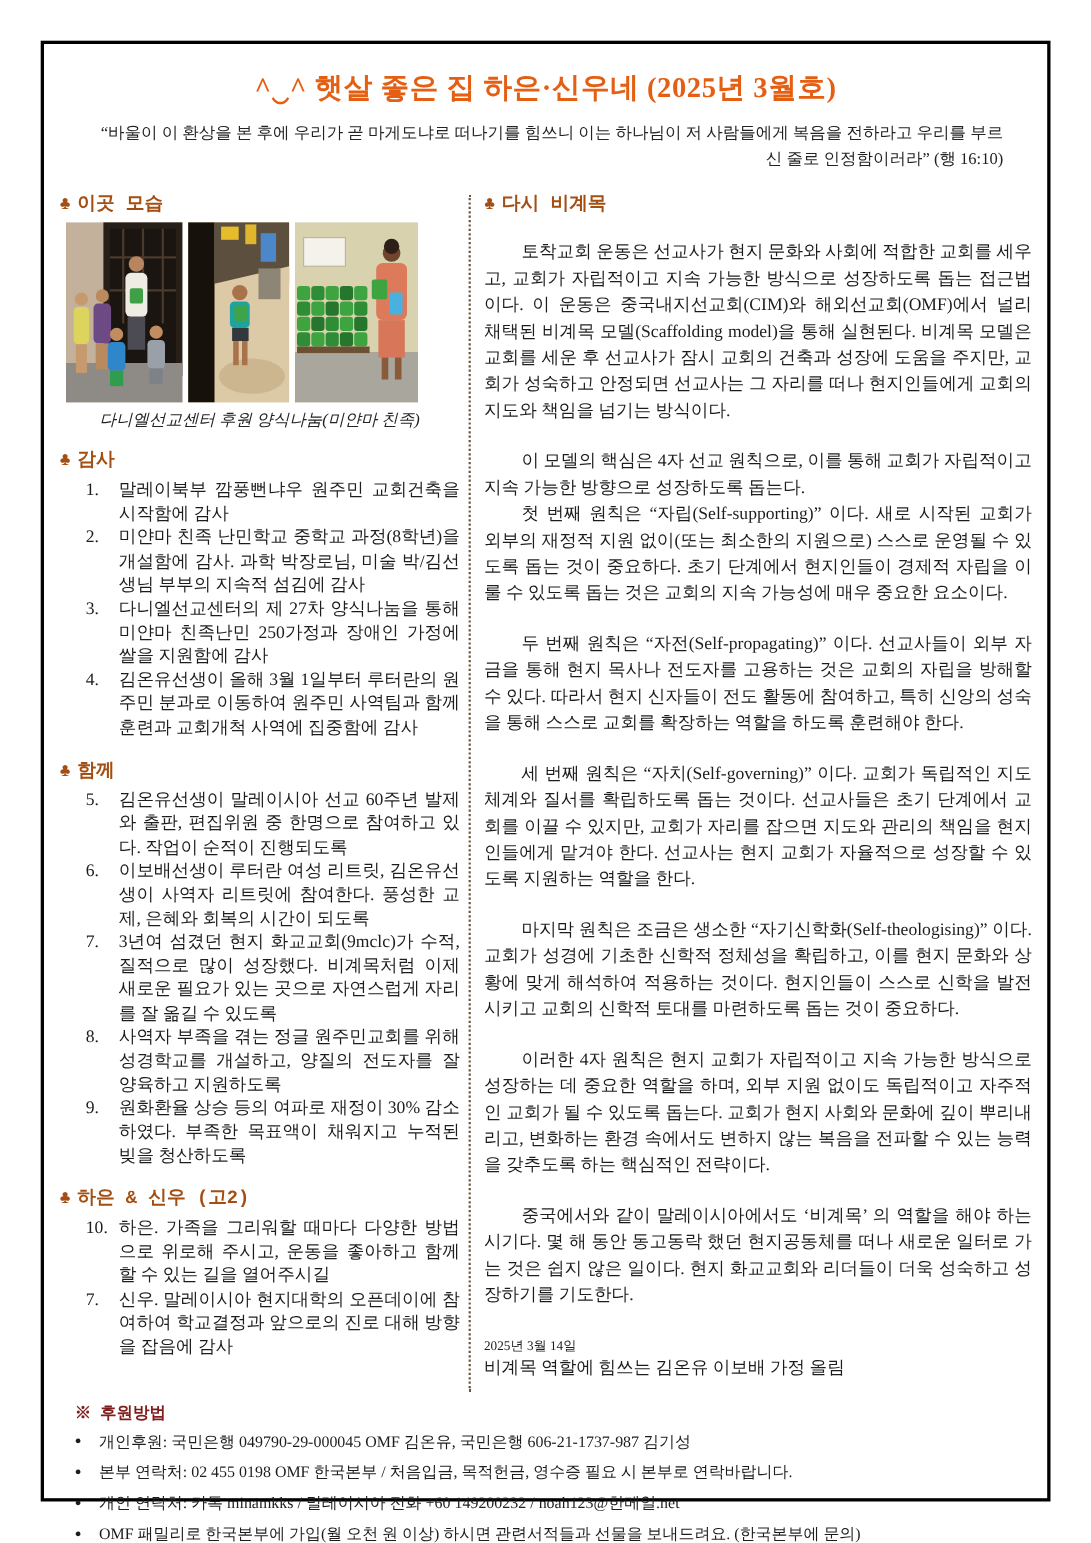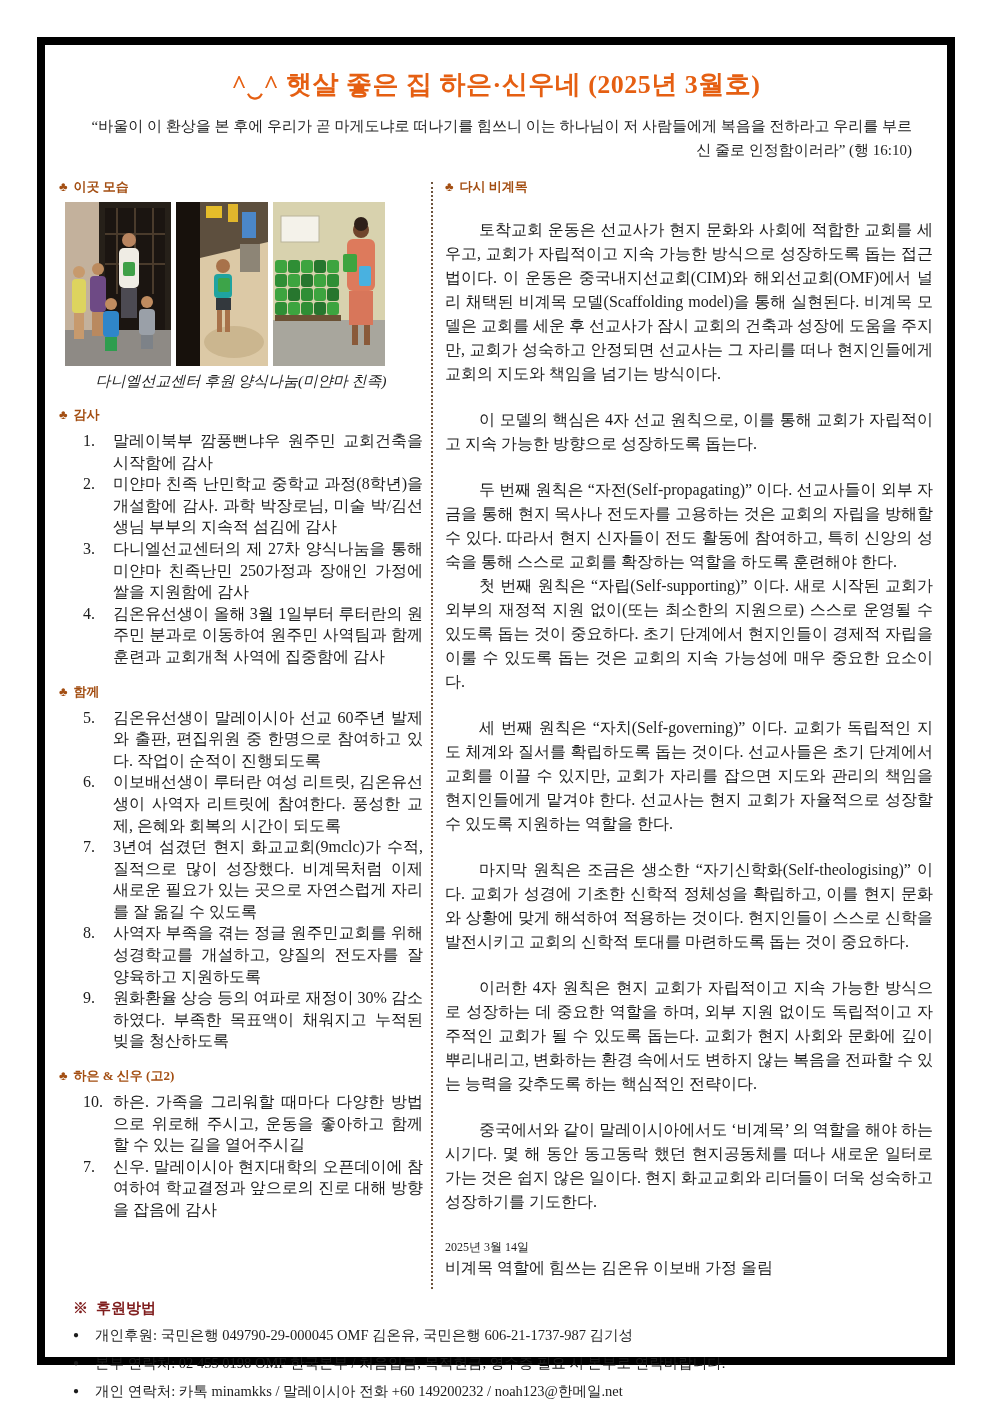--- a/index.html
+++ b/index.html
@@ -3,37 +3,37 @@
 <meta charset="utf-8">
 <style>
   html,body{margin:0;padding:0;background:#ffffff;}
   body{
     width:992px;height:1403px;position:relative;
     font-family:"Liberation Serif","DejaVu Serif",serif;
     color:#1c1c1c;
   }
   .frame{
     position:absolute;left:37px;top:37px;width:918px;height:1328px;
-    border:8px solid #000000;box-sizing:border-box;
+    border:3px solid #000000;box-sizing:border-box;
     padding:8px 12px 6px 12px;background:#fff;
   }
   .title{
     text-align:center;color:#e55f12;font-size:26px;font-weight:bold;
     margin:12px 0 12px 0;letter-spacing:0.5px;
   }
   .verse{
     text-align:right;font-size:15px;line-height:1.6;
     margin:0 auto 16px auto;width:832px;color:#222;
   }
   .columns{display:flex;align-items:stretch;min-height:1078px;}
   .col-left{width:364px;flex:none;padding-left:2px;}
   .divider{width:0;border-left:2px dotted #6e543c;margin:4px 12px 6px 8px;}
   .col-right{flex:1;min-width:0;padding-right:2px;}
   .sec-h{
-    color:#a34e12;font-size:13px;font-weight:bold;margin:0 0 6px 0;
+    color:#a34e12;font-size:17px;font-weight:bold;margin:0 0 6px 0;font-family:Liberation Mono, monospace;
   }
   .sec-h .clover{margin-right:6px;}
   section{margin-bottom:15px;}
   .photos{display:flex;gap:5px;margin:4px 0 6px 6px;}
   .photos svg{display:block;}
   .caption{
     font-style:italic;text-align:center;font-size:15px;margin:6px 0 0 0;color:#222;
   }
   .plist{padding-left:24px;}
   .pitem{display:flex;font-size:16px;line-height:1.35;margin:0;}
@@ -235,23 +235,23 @@
 
     <div class="col-right">
       <section>
         <h2 class="sec-h"><span class="clover">♣</span><span>다시 비계목</span></h2>
         <div>
 
             <p class="para gap">토착교회 운동은 선교사가 현지 문화와 사회에 적합한 교회를 세우고, 교회가 자립적이고 지속 가능한 방식으로 성장하도록 돕는 접근법이다. 이 운동은 중국내지선교회(CIM)와 해외선교회(OMF)에서 널리 채택된 비계목 모델(Scaffolding model)을 통해 실현된다. 비계목 모델은 교회를 세운 후 선교사가 잠시 교회의 건축과 성장에 도움을 주지만, 교회가 성숙하고 안정되면 선교사는 그 자리를 떠나 현지인들에게 교회의 지도와 책임을 넘기는 방식이다.</p>
 
             <p class="para gap">이 모델의 핵심은 4자 선교 원칙으로, 이를 통해 교회가 자립적이고 지속 가능한 방향으로 성장하도록 돕는다.</p>
 
+            <p class="para">첫 번째 원칙은 “자립(Self-supporting)” 이다. 새로 시작된 교회가 외부의 재정적 지원 없이(또는 최소한의 지원으로) 스스로 운영될 수 있도록 돕는 것이 중요하다. 초기 단계에서 현지인들이 경제적 자립을 이룰 수 있도록 돕는 것은 교회의 지속 가능성에 매우 중요한 요소이다.</p>
+
             <p class="para gap">두 번째 원칙은 “자전(Self-propagating)” 이다. 선교사들이 외부 자금을 통해 현지 목사나 전도자를 고용하는 것은 교회의 자립을 방해할 수 있다. 따라서 현지 신자들이 전도 활동에 참여하고, 특히 신앙의 성숙을 통해 스스로 교회를 확장하는 역할을 하도록 훈련해야 한다.</p>
-
-            <p class="para">첫 번째 원칙은 “자립(Self-supporting)” 이다. 새로 시작된 교회가 외부의 재정적 지원 없이(또는 최소한의 지원으로) 스스로 운영될 수 있도록 돕는 것이 중요하다. 초기 단계에서 현지인들이 경제적 자립을 이룰 수 있도록 돕는 것은 교회의 지속 가능성에 매우 중요한 요소이다.</p>
 
             <p class="para gap">세 번째 원칙은 “자치(Self-governing)” 이다. 교회가 독립적인 지도 체계와 질서를 확립하도록 돕는 것이다. 선교사들은 초기 단계에서 교회를 이끌 수 있지만, 교회가 자리를 잡으면 지도와 관리의 책임을 현지인들에게 맡겨야 한다. 선교사는 현지 교회가 자율적으로 성장할 수 있도록 지원하는 역할을 한다.</p>
 
             <p class="para gap">마지막 원칙은 조금은 생소한 “자기신학화(Self-theologising)” 이다. 교회가 성경에 기초한 신학적 정체성을 확립하고, 이를 현지 문화와 상황에 맞게 해석하여 적용하는 것이다. 현지인들이 스스로 신학을 발전시키고 교회의 신학적 토대를 마련하도록 돕는 것이 중요하다.</p>
 
             <p class="para gap">이러한 4자 원칙은 현지 교회가 자립적이고 지속 가능한 방식으로 성장하는 데 중요한 역할을 하며, 외부 지원 없이도 독립적이고 자주적인 교회가 될 수 있도록 돕는다. 교회가 현지 사회와 문화에 깊이 뿌리내리고, 변화하는 환경 속에서도 변하지 않는 복음을 전파할 수 있는 능력을 갖추도록 하는 핵심적인 전략이다.</p>
 
             <p class="para gap">중국에서와 같이 말레이시아에서도 ‘비계목’ 의 역할을 해야 하는 시기다. 몇 해 동안 동고동락 했던 현지공동체를 떠나 새로운 일터로 가는 것은 쉽지 않은 일이다. 현지 화교교회와 리더들이 더욱 성숙하고 성장하기를 기도한다.</p>
           </div>
         <p class="date-line">2025년 3월 14일</p>

